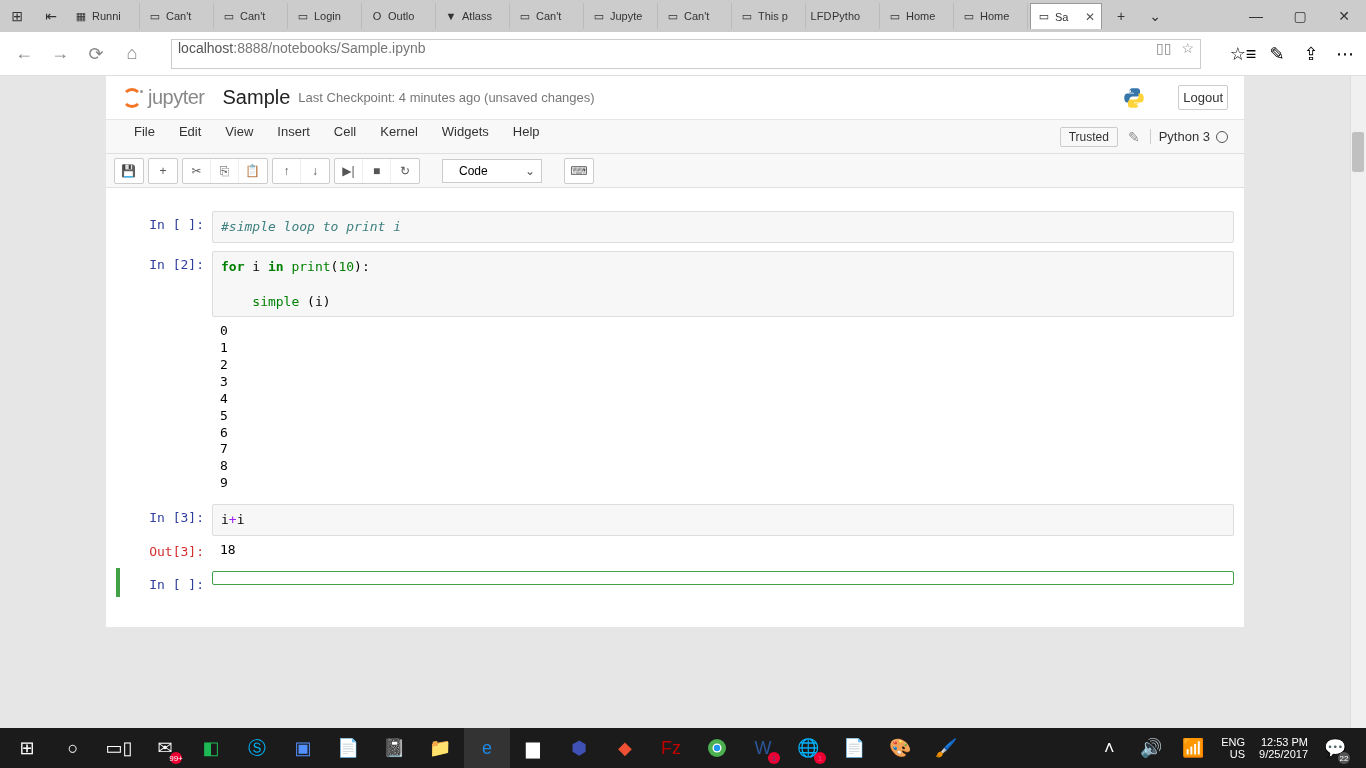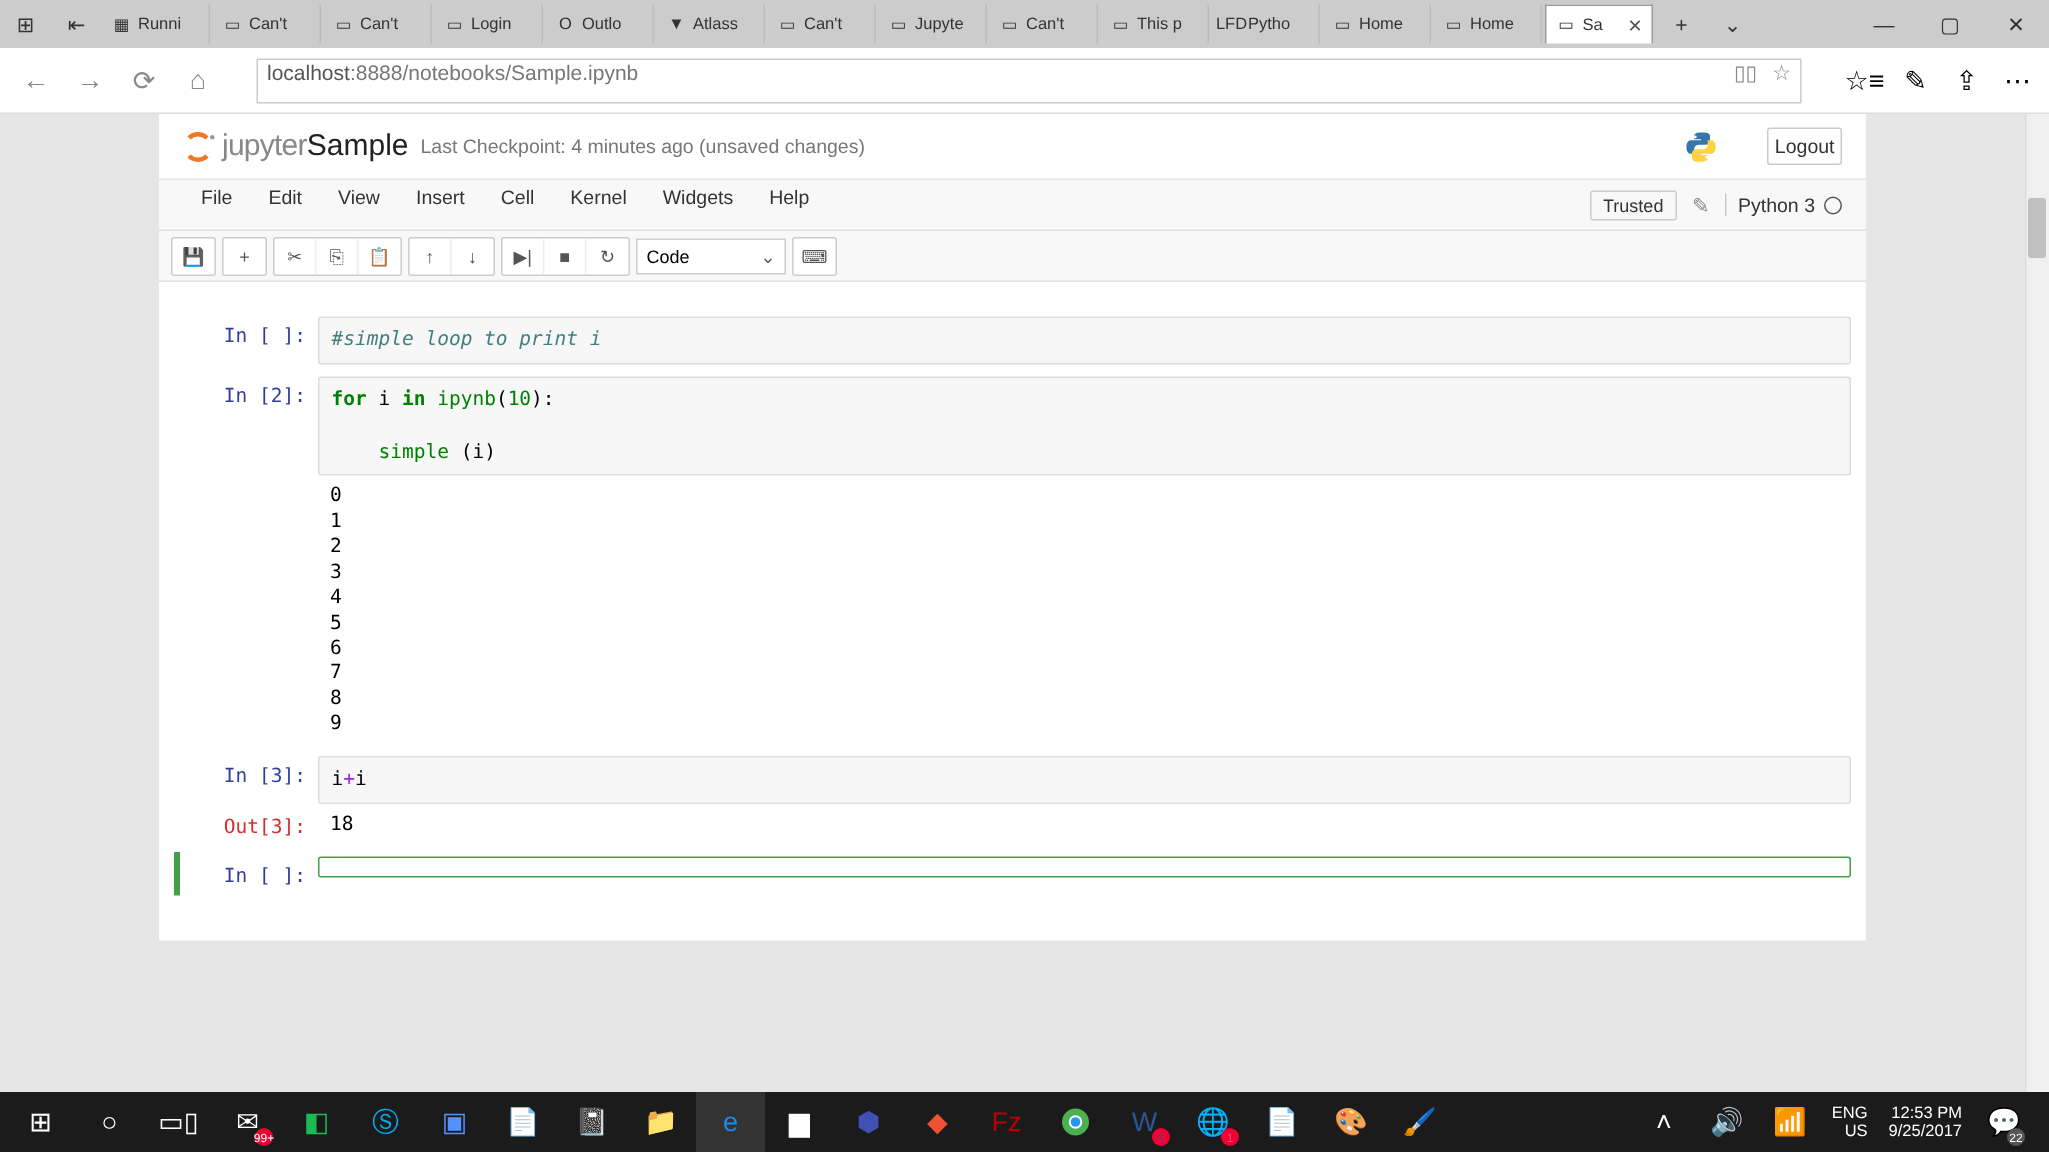--- a/index.html
+++ b/index.html
@@ -28,41 +28,41 @@
 .scroll-thumb { position: absolute; right: 2px; top: 56px; width: 12px; height: 40px; background: #c0c0c0; border-radius: 2px; }
 
 
 .jup-wrap { max-width: 1138px; margin: 0 auto; background: transparent; }
 .jup-header { height: 44px; background: #fff; border-bottom: 1px solid #e5e5e5; display: flex; align-items: center; padding: 0 16px; }
 .jup-logo { display: flex; align-items: center; gap: 2px; }
 .jup-logo-txt { font-size: 20px; color: #888; font-weight: 400; letter-spacing: -0.5px; }
 .jup-logo-o { display: inline-block; width: 20px; height: 20px; border-radius: 50%; position: relative; margin-right: 4px; }
 .jup-logo-o::before { content: ""; position: absolute; inset: 0; border: 3px solid #f37626; border-left-color: transparent; border-right-color: transparent; border-radius: 50%; }
 .jup-logo-o::after { content: ""; position: absolute; width: 3px; height: 3px; background: #999; border-radius: 50%; top: 2px; right: -1px; }
-.jup-title { font-size: 20px; color: #222; }
+.jup-title { margin-left: 18px; font-size: 20px; color: #222; }
 .jup-check { margin-left: 8px; font-size: 13px; color: #777; }
 .jup-right { margin-left: auto; display: flex; align-items: center; gap: 10px; }
 .pyicon { width: 24px; height: 24px; font-size: 20px; }
 .logout-btn { border: 1px solid #ccc; padding: 4px 4px; border-radius: 2px; font-size: 13px; color: #333; background: #fff; margin-left: 22px; }
 
 
 .jup-menubar { height: 34px; background: #f8f8f8; border-bottom: 1px solid #e0e0e0; display: flex; padding: 0 16px; font-size: 13px; color: #333; }
 .menu-item { padding: 4px 12px; }
 .menubar-right { margin-left: auto; display: flex; align-items: center; gap: 10px; }
 .trusted-badge { border: 1px solid #ccc; padding: 2px 8px; font-size: 12px; border-radius: 2px; }
 .pencil-icon { color: #888; font-size: 14px; }
 .kernel-name { font-size: 13px; color: #333; padding-left: 8px; border-left: 1px solid #ccc; display: flex; align-items: center; gap: 6px; }
 .kernel-dot { width: 12px; height: 12px; border: 1.5px solid #555; border-radius: 50%; }
 
 
 .jup-toolbar { height: 34px; background: #f8f8f8; border-bottom: 1px solid #e0e0e0; display: flex; align-items: center; padding: 0 6px; gap: 0; }
 .tb-group { display: flex; border: 1px solid #ccc; border-radius: 2px; overflow: hidden; margin: 0 2px; background: #fff; }
 .tb-btn { width: 28px; height: 24px; display: flex; align-items: center; justify-content: center; font-size: 12px; color: #555; border-right: 1px solid #eee; }
 .tb-btn:last-child { border-right: none; }
-.tb-select { border: 1px solid #ccc; height: 24px; font-size: 12px; padding: 0 26px 0 6px; margin: 0 2px; background: #fff; position: relative; display: flex; align-items: center; min-width: 100px; }
+.tb-select { border: 1px solid #ccc; height: 24px; font-size: 12px; padding: 0 26px 0 16px; margin: 0 20px; background: #fff; position: relative; display: flex; align-items: center; min-width: 100px; }
 .tb-select::after { content: "⌄"; position: absolute; right: 6px; font-size: 12px; color: #555; }
 
 
 .nb-body { background: #fff; padding: 20px 10px 30px; }
 .cell-row { display: flex; margin-bottom: 2px; }
 .prompt { width: 96px; text-align: right; padding: 6px 8px 0 0; font-family: "Consolas", monospace; font-size: 13px; flex-shrink: 0; }
 .prompt-in { color: #303F9F; }
 .prompt-out { color: #D32F2F; }
 .cell-body { flex: 1; }
 .code-box { border: 1px solid #ddd; border-radius: 2px; padding: 6px 8px; font-family: "Consolas", monospace; font-size: 13px; line-height: 1.35; background: #f7f7f7; }
@@ -262,21 +262,21 @@
               <div class="prompt prompt-in">In [ ]:</div>
               <div class="cell-body">
                 <div class="code-box" style="white-space:pre"><span class="cmt">#simple loop to print i</span></div>
               </div>
             </div>
           </div>
           <div class="cell-wrap">
             <div class="cell-row">
               <div class="prompt prompt-in">In [2]:</div>
               <div class="cell-body">
-                <div class="code-box" style="white-space:pre"><span class="kw">for</span> i <span class="kw">in</span> <span class="bn">ipynb</span>(<span class="num">10</span>):
+                <div class="code-box" style="white-space:pre"><span class="kw">for</span> i <span class="kw">in</span> <span class="bn">print</span>(<span class="num">10</span>):
 
     <span class="bn">simple</span> (i)</div>
               </div>
             </div>
             <div class="cell-row">
               <div class="prompt"></div>
               <div class="cell-body">
                 <div class="output-txt">0
 1
 2

